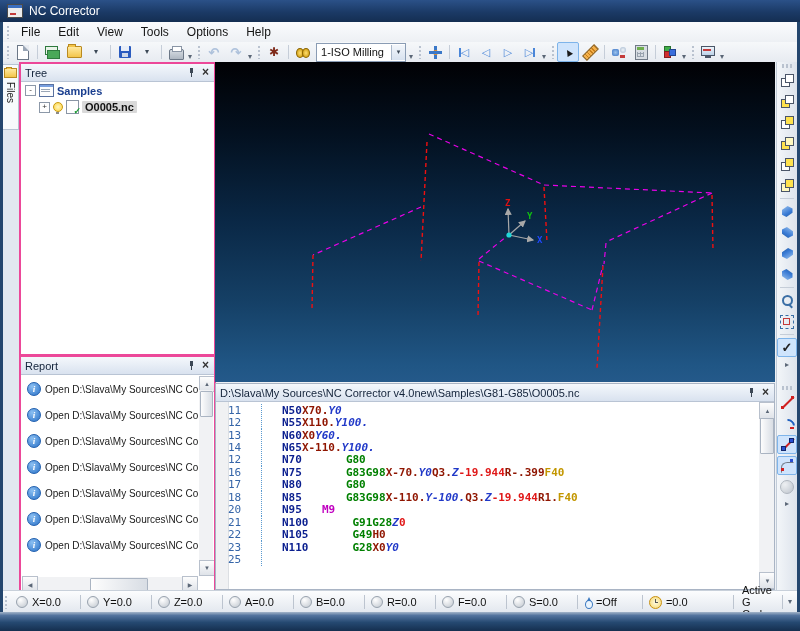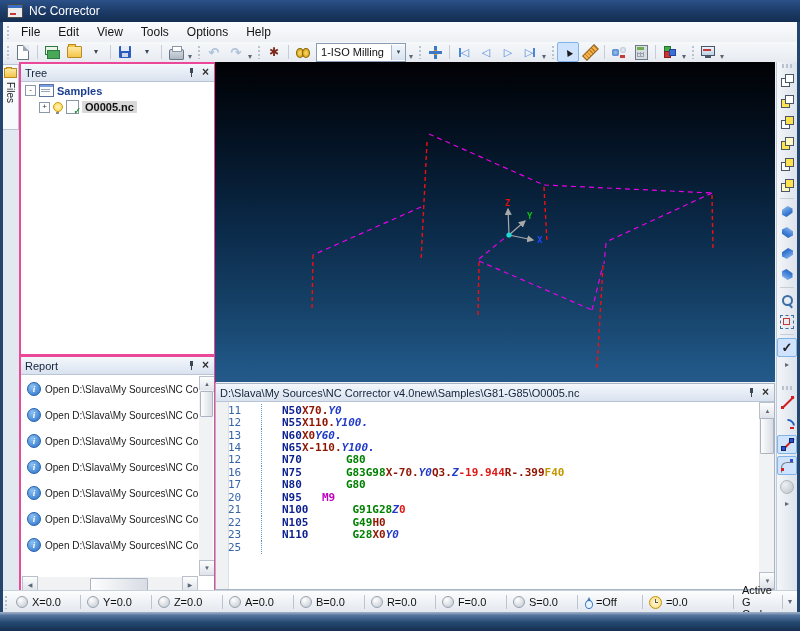--- a/index.html
+++ b/index.html
@@ -563,20 +563,21 @@
     <div id="edbody">
       <div id="ed-margin"></div>
       <div id="ed-lines">
           <div class="code-line"><span class="lno">11</span><span class="codetext"><span class="c-n">N50</span><span class="c-x">X70.</span><span class="c-y">Y0</span></span></div>
           <div class="code-line"><span class="lno">12</span><span class="codetext"><span class="c-n">N55</span><span class="c-x">X110.</span><span class="c-y">Y100.</span></span></div>
           <div class="code-line"><span class="lno">13</span><span class="codetext"><span class="c-n">N60</span><span class="c-x">X0</span><span class="c-y">Y60.</span></span></div>
           <div class="code-line"><span class="lno">14</span><span class="codetext"><span class="c-n">N65</span><span class="c-x">X-110.</span><span class="c-y">Y100.</span></span></div>
           <div class="code-line"><span class="lno">12</span><span class="codetext"><span class="c-n">N70</span><span class="c-g">G80</span></span></div>
           <div class="code-line"><span class="lno">16</span><span class="codetext"><span class="c-n">N75</span><span class="c-g">G83G98</span><span class="c-x">X-70.</span><span class="c-y">Y0</span><span class="c-q">Q3.</span><span class="c-y">Z</span><span class="c-zv">-19.944</span><span class="c-r">R-.399</span><span class="c-f">F40</span></span></div>
           <div class="code-line"><span class="lno">17</span><span class="codetext"><span class="c-n">N80</span><span class="c-g">G80</span></span></div>
+          <div class="code-line"><span class="lno">18</span><span class="codetext"><span class="c-n">N85</span><span class="c-g">G83G98</span><span class="c-x">X-110.</span><span class="c-y">Y-100.</span><span class="c-q">Q3.</span><span class="c-y">Z</span><span class="c-zv">-19.944</span><span class="c-r">R1.</span><span class="c-f">F40</span></span></div>
           <div class="code-line"><span class="lno">20</span><span class="codetext"><span class="c-n">N95</span><span class="c-m">M9</span></span></div>
           <div class="code-line"><span class="lno">21</span><span class="codetext"><span class="c-n">N100</span><span class="c-g">G91G28</span><span class="c-y">Z</span><span class="c-zv">0</span></span></div>
           <div class="code-line"><span class="lno">22</span><span class="codetext"><span class="c-n">N105</span><span class="c-g">G49</span><span class="c-h">H0</span></span></div>
           <div class="code-line"><span class="lno">23</span><span class="codetext"><span class="c-n">N110</span><span class="c-g">G28</span><span class="c-x">X0</span><span class="c-y">Y0</span></span></div>
           <div class="code-line"><span class="lno">25</span><span class="codetext"></span></div>
         </div>
       <div id="ed-vscroll">
         <div class="sb-track" style="position:absolute;top:0;bottom:0;left:0;right:0;"></div>
         <div class="sb-btn" style="position:absolute;top:0;left:0;">▲</div>
         <div class="sb-thumb" style="position:absolute;top:16px;left:1px;width:12px;height:34px;"></div>

